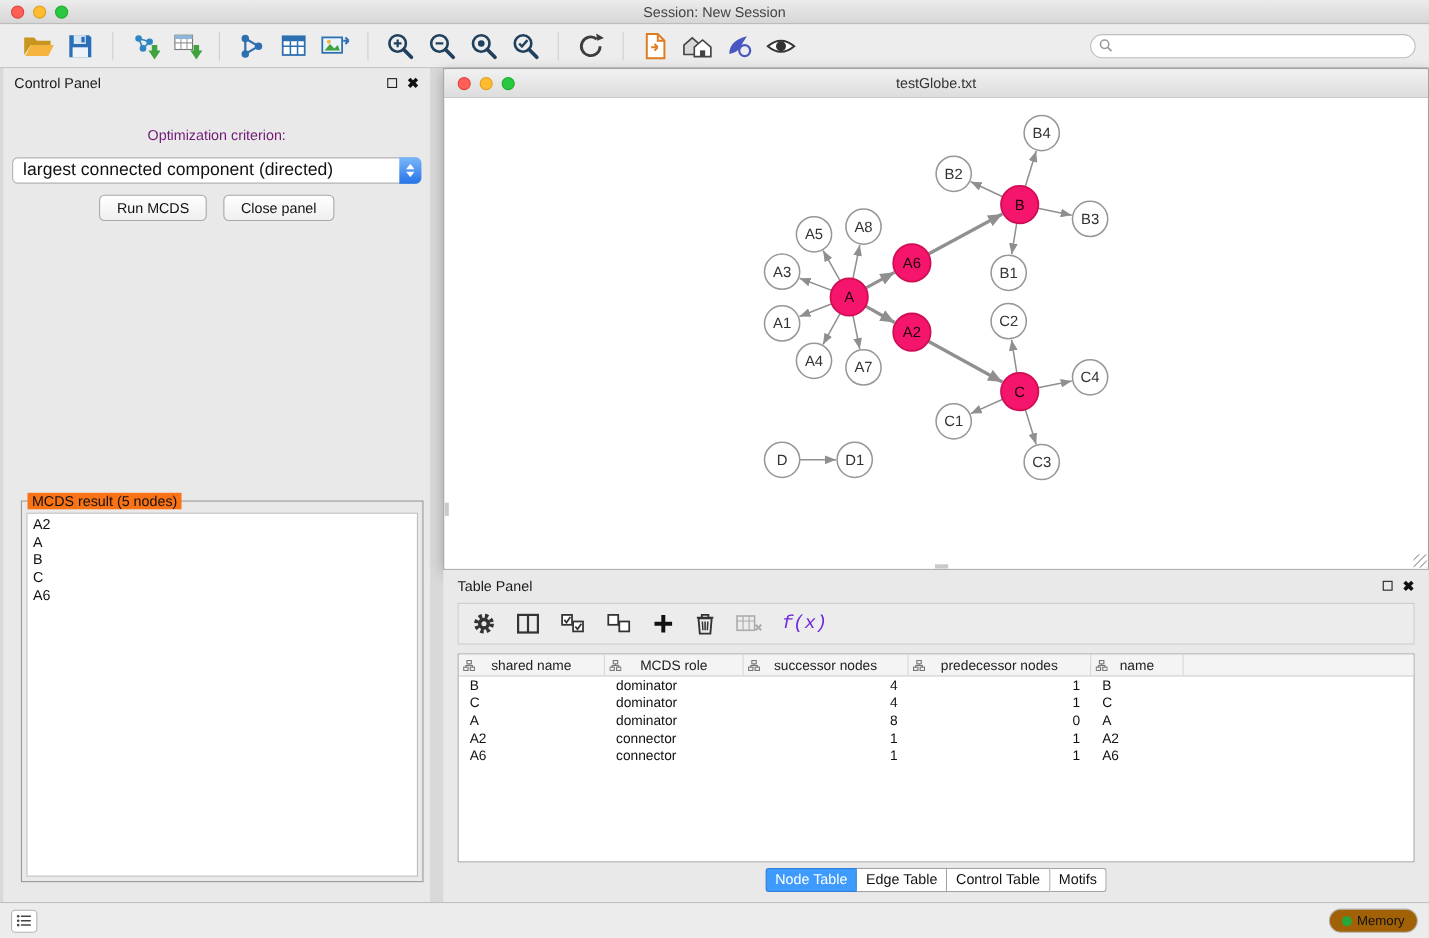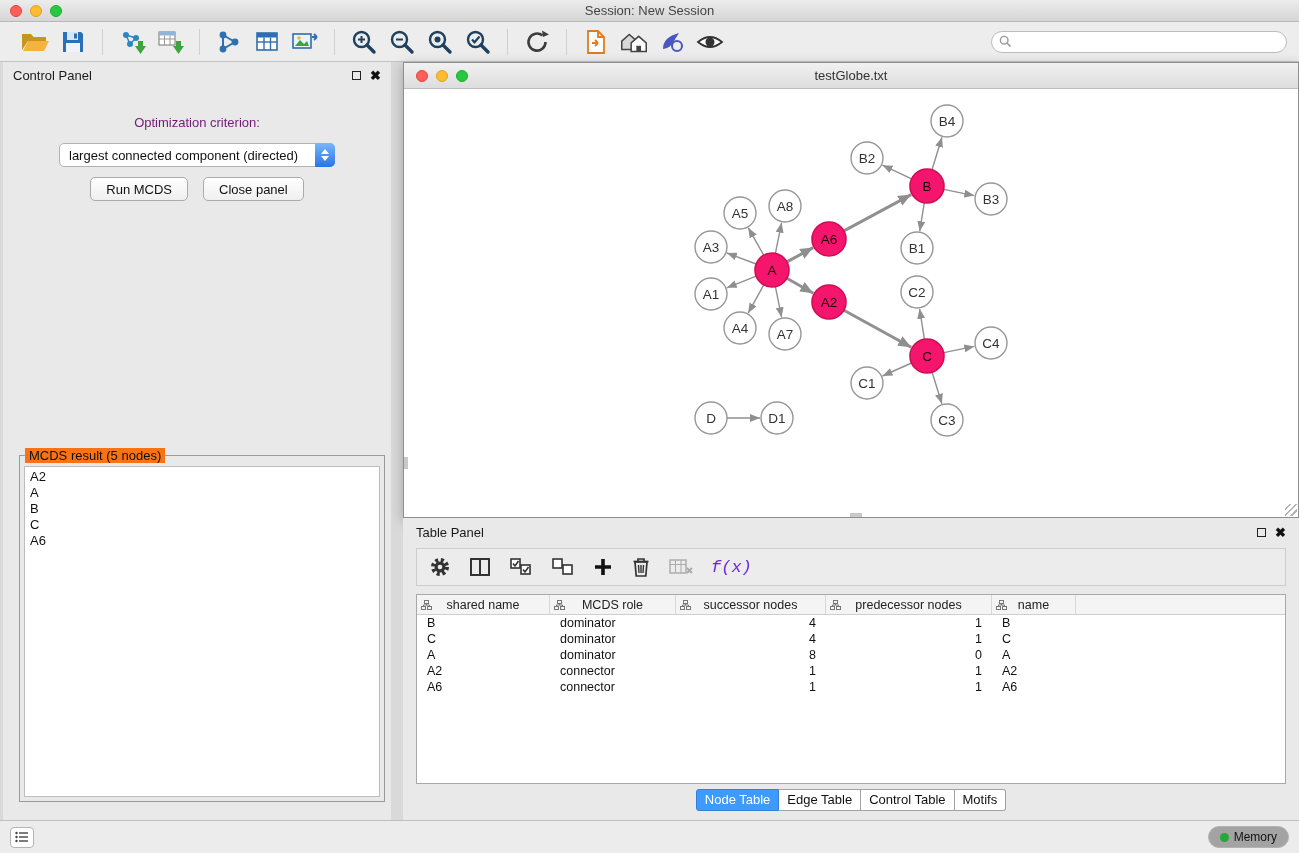--- a/index.html
+++ b/index.html
@@ -26,21 +26,21 @@
   .panel-header{height:26px;display:flex;align-items:center;padding:0 10px;font-size:13px;color:#1a1a1a;}
   .win-btns{margin-left:auto;display:flex;align-items:center;gap:9px;}
   .float-icon{width:9px;height:9px;border:1.5px solid #222;display:inline-block;}
   .close-icon{font-size:13px;font-weight:bold;color:#111;line-height:1;}
   .seg-tabs{display:flex;justify-content:center;margin-top:7px;}
   .seg{border:1px solid #9c9c9c;border-left:none;padding:3px 13px 4px;font-size:13px;background:linear-gradient(#ffffff,#ededed);color:#222;cursor:pointer;}
   .seg:first-child{border-left:1px solid #9c9c9c;border-radius:4px 0 0 4px;}
   .seg:last-child{border-radius:0 4px 4px 0;}
   .seg.active{background:#3e9bfd;color:#fff;border-color:#2f7fd6;}
   .opt-label{text-align:center;margin-top:27px;color:#701a75;}
-  .dropdown{margin:13px auto 0;width:276px;height:24px;background:#fff;border:1px solid #b2b2b2;border-radius:5px;position:relative;display:flex;align-items:center;padding:0 24px 0 9px;font-size:13px;color:#111;cursor:pointer;}
+  .dropdown{margin:13px auto 0;width:372px;height:24px;background:#fff;border:1px solid #b2b2b2;border-radius:5px;position:relative;display:flex;align-items:center;padding:0 24px 0 9px;font-size:16px;color:#111;cursor:pointer;}
   .dd-text{white-space:nowrap;overflow:hidden;}
   .dd-stepper{position:absolute;right:-1px;top:-1px;bottom:-1px;width:20px;border-radius:0 5px 5px 0;background:linear-gradient(#7ab7fa,#2574e8);display:flex;flex-direction:column;align-items:center;justify-content:center;gap:2px;}
   .btn-row{display:flex;justify-content:center;gap:15px;margin-top:10px;}
   .btn{height:24px;padding:0 15px;background:linear-gradient(#ffffff,#efefef);border:1px solid #ababab;border-radius:5px;font-size:13px;display:flex;align-items:center;color:#111;cursor:pointer;}
   .result-box{position:absolute;left:16px;top:393px;width:366px;height:347px;border:1px solid #9a9a9a;}
   .result-legend{position:absolute;top:-8px;left:5px;background:#f97316;padding:0 4px;font-size:13px;color:#111;}
   .result-list{position:absolute;left:4px;right:4px;top:10px;bottom:4px;background:#fff;border:1px solid #bdbdbd;padding:2px 5px;overflow:auto;}
   .result-item{font-size:13px;line-height:16px;color:#111;}
 
   
@@ -67,21 +67,21 @@
   .dt-cell{padding:0 10px;white-space:nowrap;overflow:hidden;}
   .bottom-tabs{position:absolute;bottom:9px;left:0;right:0;display:flex;justify-content:center;}
   .btab{border:1px solid #a2a2a2;border-left:none;padding:2px 8px 3px;font-size:13px;background:#fff;color:#111;cursor:pointer;}
   .btab:first-child{border-left:1px solid #a2a2a2;border-radius:3px 0 0 3px;}
   .btab:last-child{border-radius:0 3px 3px 0;}
   .btab.active{background:#3e9bfd;color:#fff;border-color:#2f7fd6;}
 
   
   .statusbar{position:absolute;left:0;top:820px;width:1299px;height:33px;background:#ececec;border-top:1px solid #bfbfbf;display:flex;align-items:center;padding:0 10px;}
   .list-btn{width:24px;height:21px;border:1px solid #b3b3b3;border-radius:4px;background:#fff;display:flex;align-items:center;justify-content:center;cursor:pointer;}
-  .mem-btn{margin-left:auto;height:22px;border:1px solid #b3b3b3;border-radius:11px;background:#a3a3a3;display:flex;align-items:center;gap:5px;padding:0 11px;font-size:12px;color:#111;cursor:pointer;}
+  .mem-btn{margin-left:auto;height:22px;border:1px solid #b3b3b3;border-radius:11px;background:#a16207;display:flex;align-items:center;gap:5px;padding:0 11px;font-size:12px;color:#111;cursor:pointer;}
   .mem-dot{width:9px;height:9px;border-radius:50%;background:#23a839;}
 </style>
 </head>
 <body>
 
 <div class="titlebar">
   <div class="traffic">
     <span class="tl red"></span>
     <span class="tl yellow"></span>
     <span class="tl green"></span>

